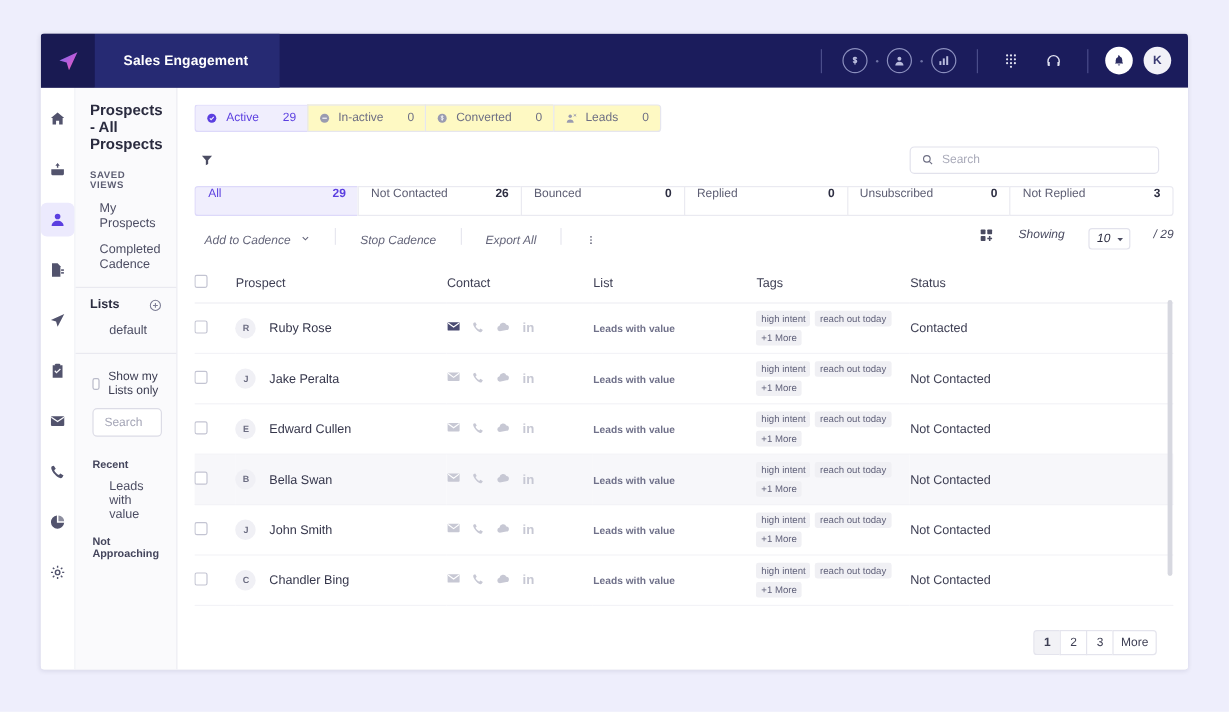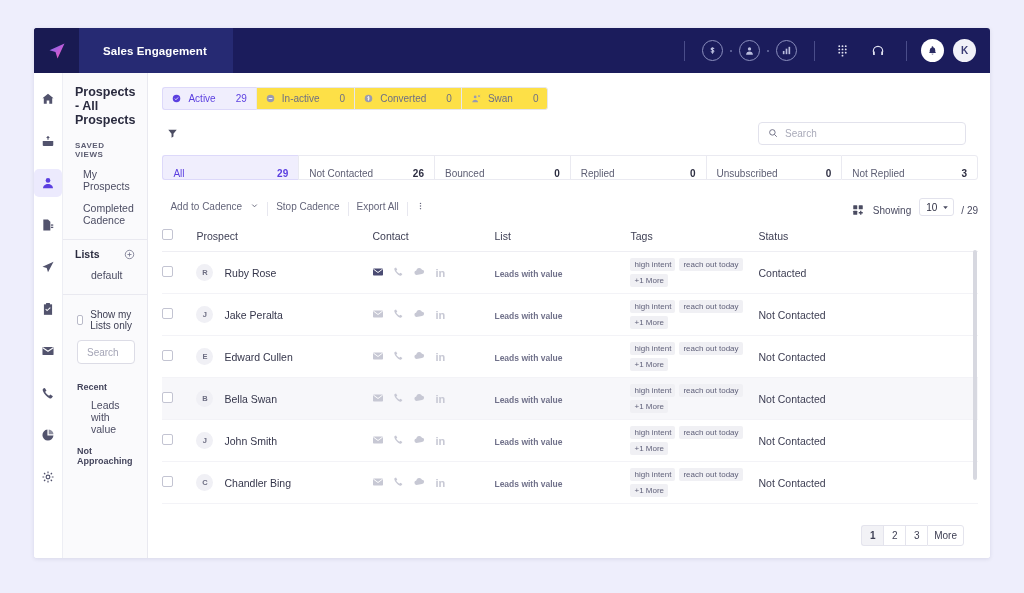--- a/index.html
+++ b/index.html
@@ -181,21 +181,21 @@
     padding: 14px 12px 0 14px;
   }
 
   
   .tabs { display: flex; align-items: stretch; height: 23px; margin-bottom: 11px; }
   .tab {
     display: flex; align-items: center;
     height: 23px;
     border: 1px solid #e6e6ee;
     border-right: none;
-    background: #fde047;
+    background: #fef9c3;
     padding: 0 9px;
     gap: 7px;
     font-size: 10px; color: #6e6f84;
     white-space: nowrap;
   }
   .tab:first-child { border-radius: 3px 0 0 3px; }
   .tab:last-child { border-right: 1px solid #e6e6ee; border-radius: 0 3px 3px 0; }
   .tab.active { background: #f0eefd; color: #5b3fe0; border-color: #ddd9fa; }
   .tab-count { margin-left: 13px; font-size: 10px; }
   .tab.active .tab-count { color: #5b3fe0; }
@@ -242,37 +242,38 @@
   
   .pills {
     display: flex; align-items: stretch;
     height: 25px; margin-bottom: 10px;
   }
   .pill {
     flex: 1 1 0;
     border: 1px solid #eaeaf1;
     border-right: none;
     background: #fff;
-    display: flex; align-items: flex-end; justify-content: space-between;
+    display: flex; align-items: flex-start; justify-content: space-between;
     padding: 0 10px;
     font-size: 10px; color: #5d5e73;
     white-space: nowrap;
     min-width: 0;
   }
   .pill:first-child { border-radius: 3px 0 0 3px; }
   .pill:last-child { border-right: 1px solid #eaeaf1; border-radius: 0 3px 3px 0; }
   .pill.active { background: #f0eefd; color: #5b3fe0; border-color: #ddd9fa; }
   .pill-count { font-weight: bold; color: #2d2e42; font-size: 10px; }
   .pill.active .pill-count { color: #5b3fe0; }
 
   
   .actions {
-    display: flex; align-items: flex-end;
+    display: flex; align-items: flex-start;
     height: 26px; margin-bottom: 6px;
-    gap: 0;
+    gap: 12px;
+    font-style: italic;
   }
   .act-btn {
     font-size: 10px; color: #64657a;
     padding: 0 8px; height: 20px;
     display: flex; align-items: center; gap: 8px;
   }
   .act-divider { width: 1px; height: 14px; background: #e7e7ef; }
   .actions-spacer { flex: 1 1 auto; }
   .grid-ico { color: #4a4b61; display: flex; margin-right: 9px; }
   .showing-label { font-size: 10px; color: #4a4b61; margin-right: 8px; }
@@ -570,21 +571,21 @@
           <span class="tab-count">0</span>
         </div>
         <div class="tab">
           <span class="tab-ico">
             <svg width="10" height="10" viewBox="0 0 24 24" fill="currentColor">
                 <circle cx="10" cy="7" r="3.4"></circle>
                 <path d="M3 20c0-3.9 3.1-6.4 7-6.4s7 2.5 7 6.4z"></path>
                 <path d="M17 3l5 4M22 3l-5 4" stroke="currentColor" stroke-width="1.8" fill="none"></path>
               </svg>
           </span>
-          <span>Swan</span>
+          <span>Leads</span>
           <span class="tab-count">0</span>
         </div>
       </div>
 
       <div class="searchrow">
         <div class="filter-btn">
           <svg width="11" height="11" viewBox="0 0 24 24" fill="currentColor">
             <path d="M2.8 4h18.4l-7.1 8.3v6.4l-4.2 2.3v-8.7z"></path>
           </svg>
         </div>

